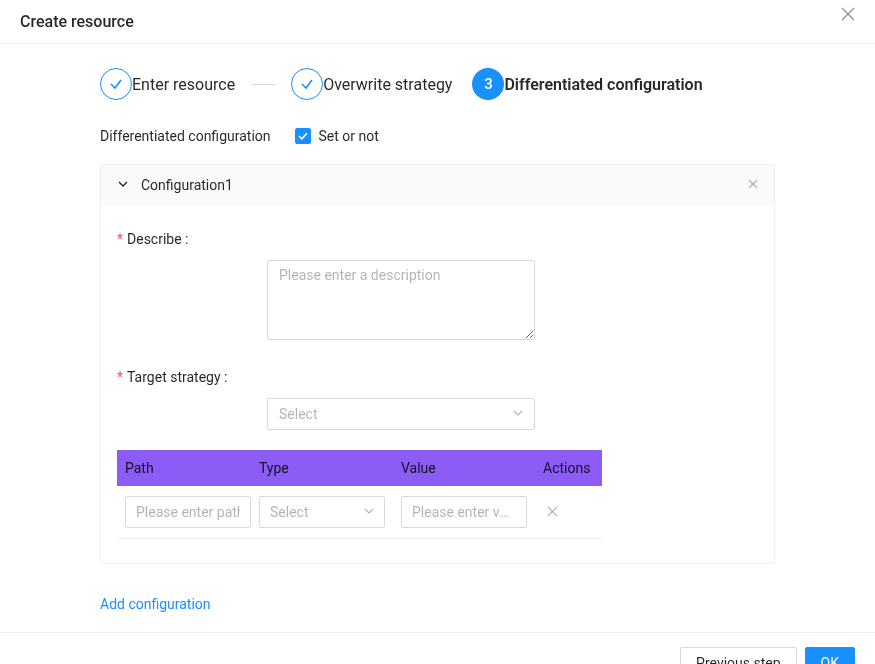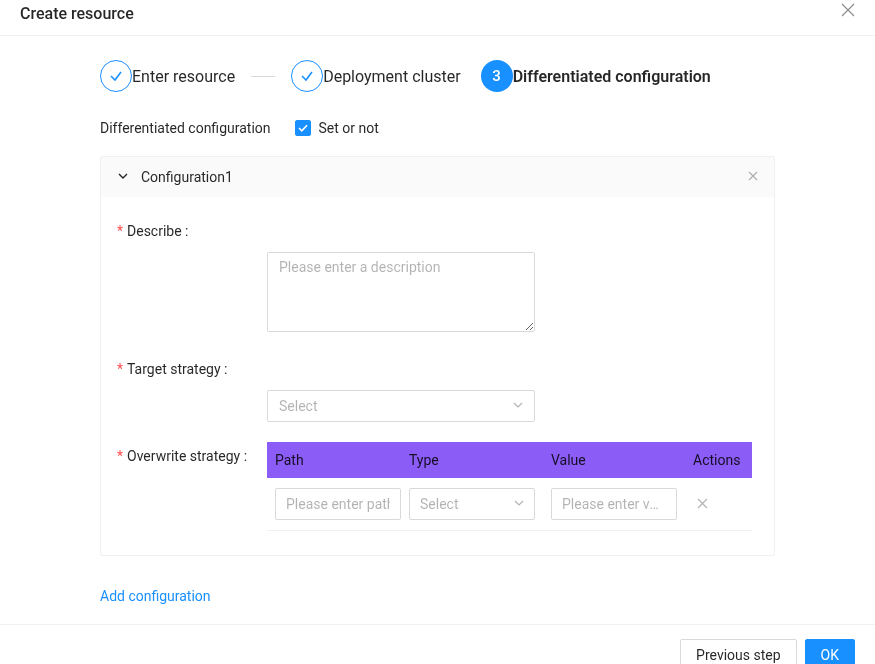--- a/index.html
+++ b/index.html
@@ -14,21 +14,21 @@
     display: flex;
     align-items: center;
     justify-content: space-between;
     padding: 0 20px 12px 20px;
     border-bottom: 1px solid #f0f0f0;
   }
   .modal-title {
     font-size: 16px;
     font-weight: 500;
     color: rgba(0,0,0,0.85);
-    margin-top: 4px;
+    margin-top: 12px;
   }
   .close-x {
     color: rgba(0,0,0,0.45);
     cursor: pointer;
     font-size: 16px;
     line-height: 1;
   }
   .modal-body {
     padding: 24px 100px 20px 100px;
   }
@@ -296,21 +296,21 @@
       </div>
       <div class="step-label">Enter resource</div>
     </div>
     <div class="step-divider"></div>
     <div class="step">
       <div class="step-circle done">
         <svg class="check-svg" viewBox="0 0 14 14">
             <path d="M2 7 L6 11 L12 3" stroke="#1890ff" stroke-width="1.6" fill="none"></path>
           </svg>
       </div>
-      <div class="step-label">Deployment cluster</div>
+      <div class="step-label">Overwrite strategy</div>
     </div>
     <div class="step" style="margin-left:4px;">
       <div class="step-circle current">3</div>
       <div class="step-label current">Differentiated configuration</div>
     </div>
   </div>
 
   <div class="cfg-row">
     <span class="cfg-label">Differentiated configuration</span>
     <div class="checkbox-wrap">
@@ -360,23 +360,20 @@
             <span class="select-arrow">
               <svg width="10" height="10" viewBox="0 0 10 10">
                   <path d="M1 3 L5 7 L9 3" stroke="currentColor" stroke-width="1.2" fill="none"></path>
                 </svg>
             </span>
           </div>
         </div>
       </div>
 
       <div class="form-row">
-        <div class="form-label">
-          <span class="req">*</span><span>Overwrite strategy</span><span> :</span>
-        </div>
         <div class="form-control">
           <div class="strategy-table">
             <div class="strategy-head">
               <div class="col-path">Path</div>
               <div class="col-type">Type</div>
               <div class="col-value">Value</div>
               <div class="col-actions">Actions</div>
             </div>
             <div class="strategy-row">
               <div class="cell col-path">

